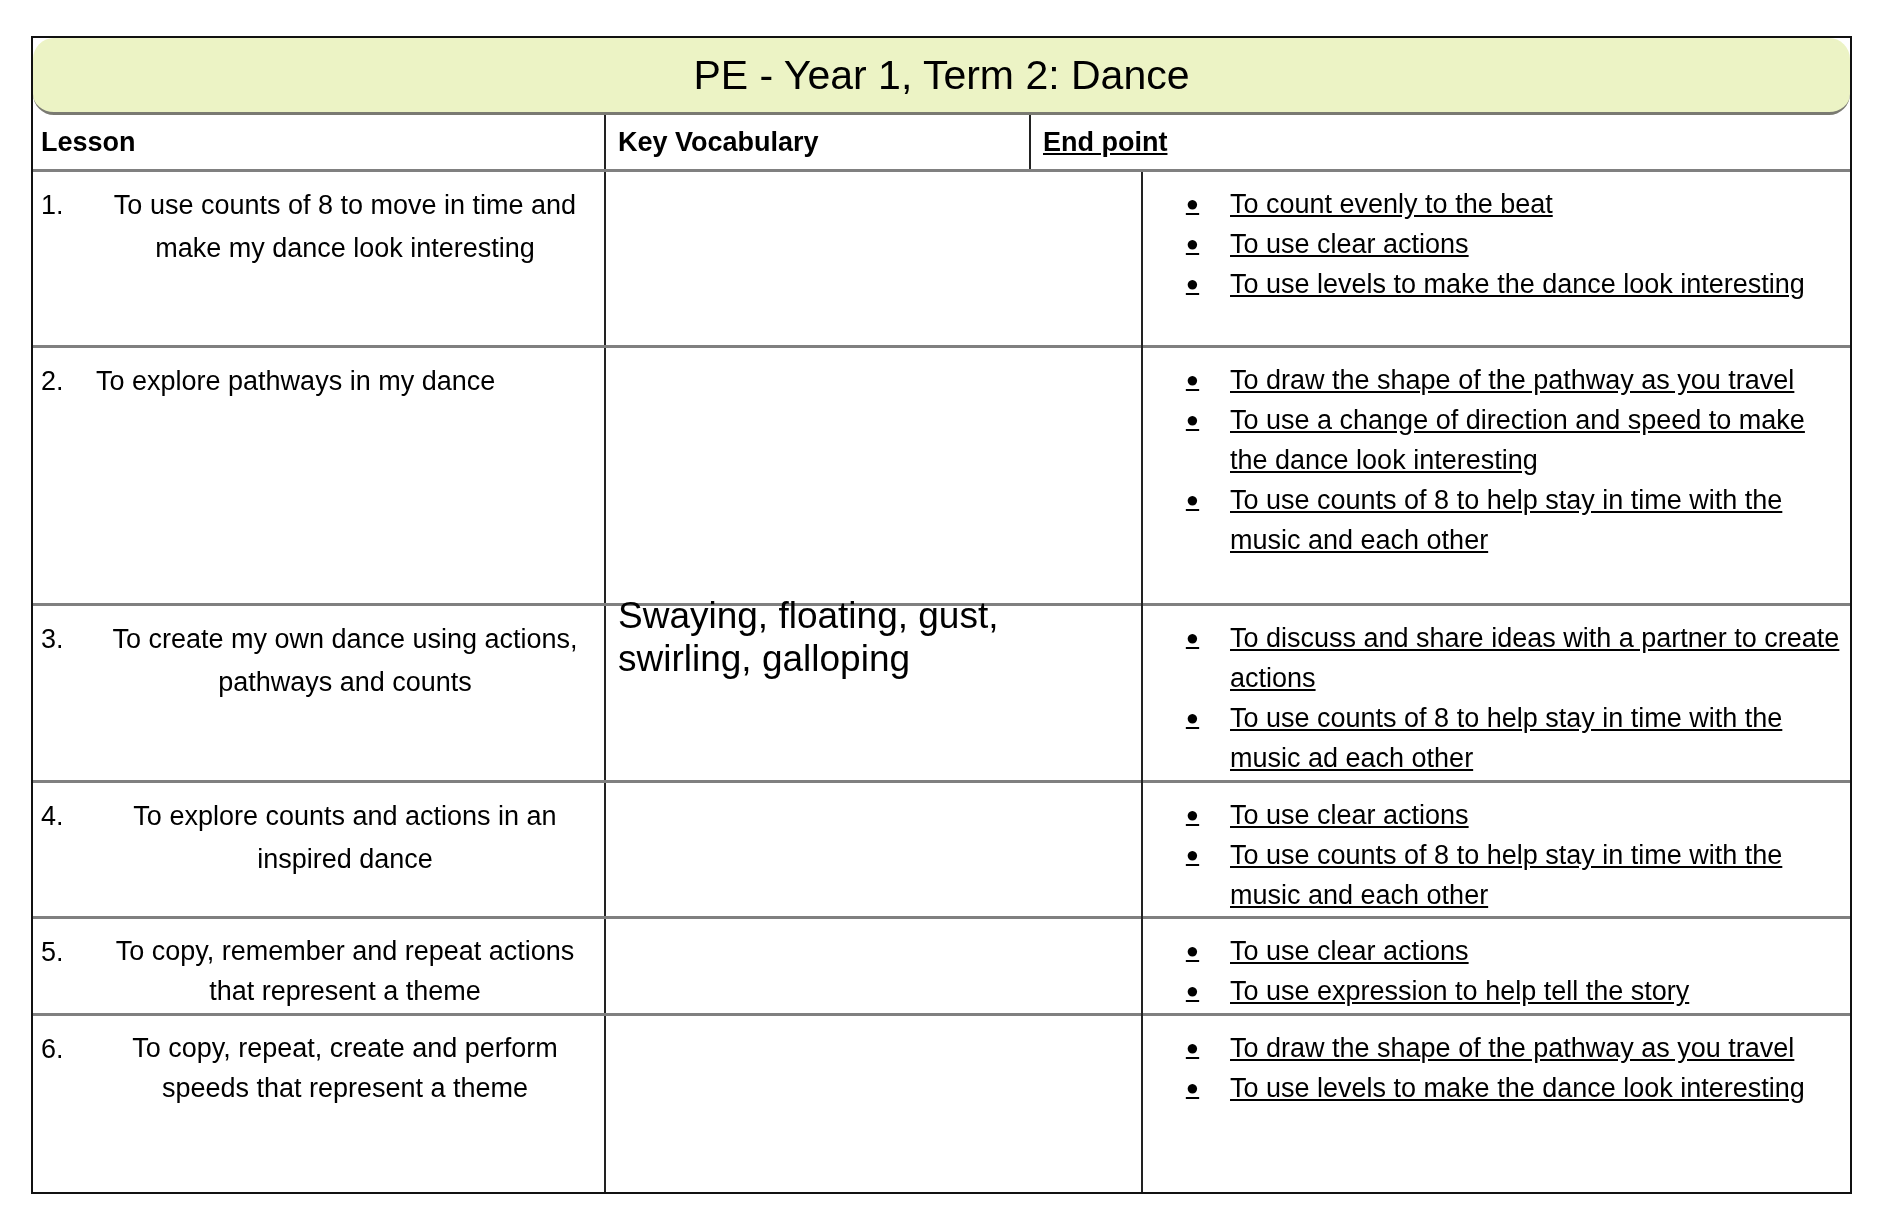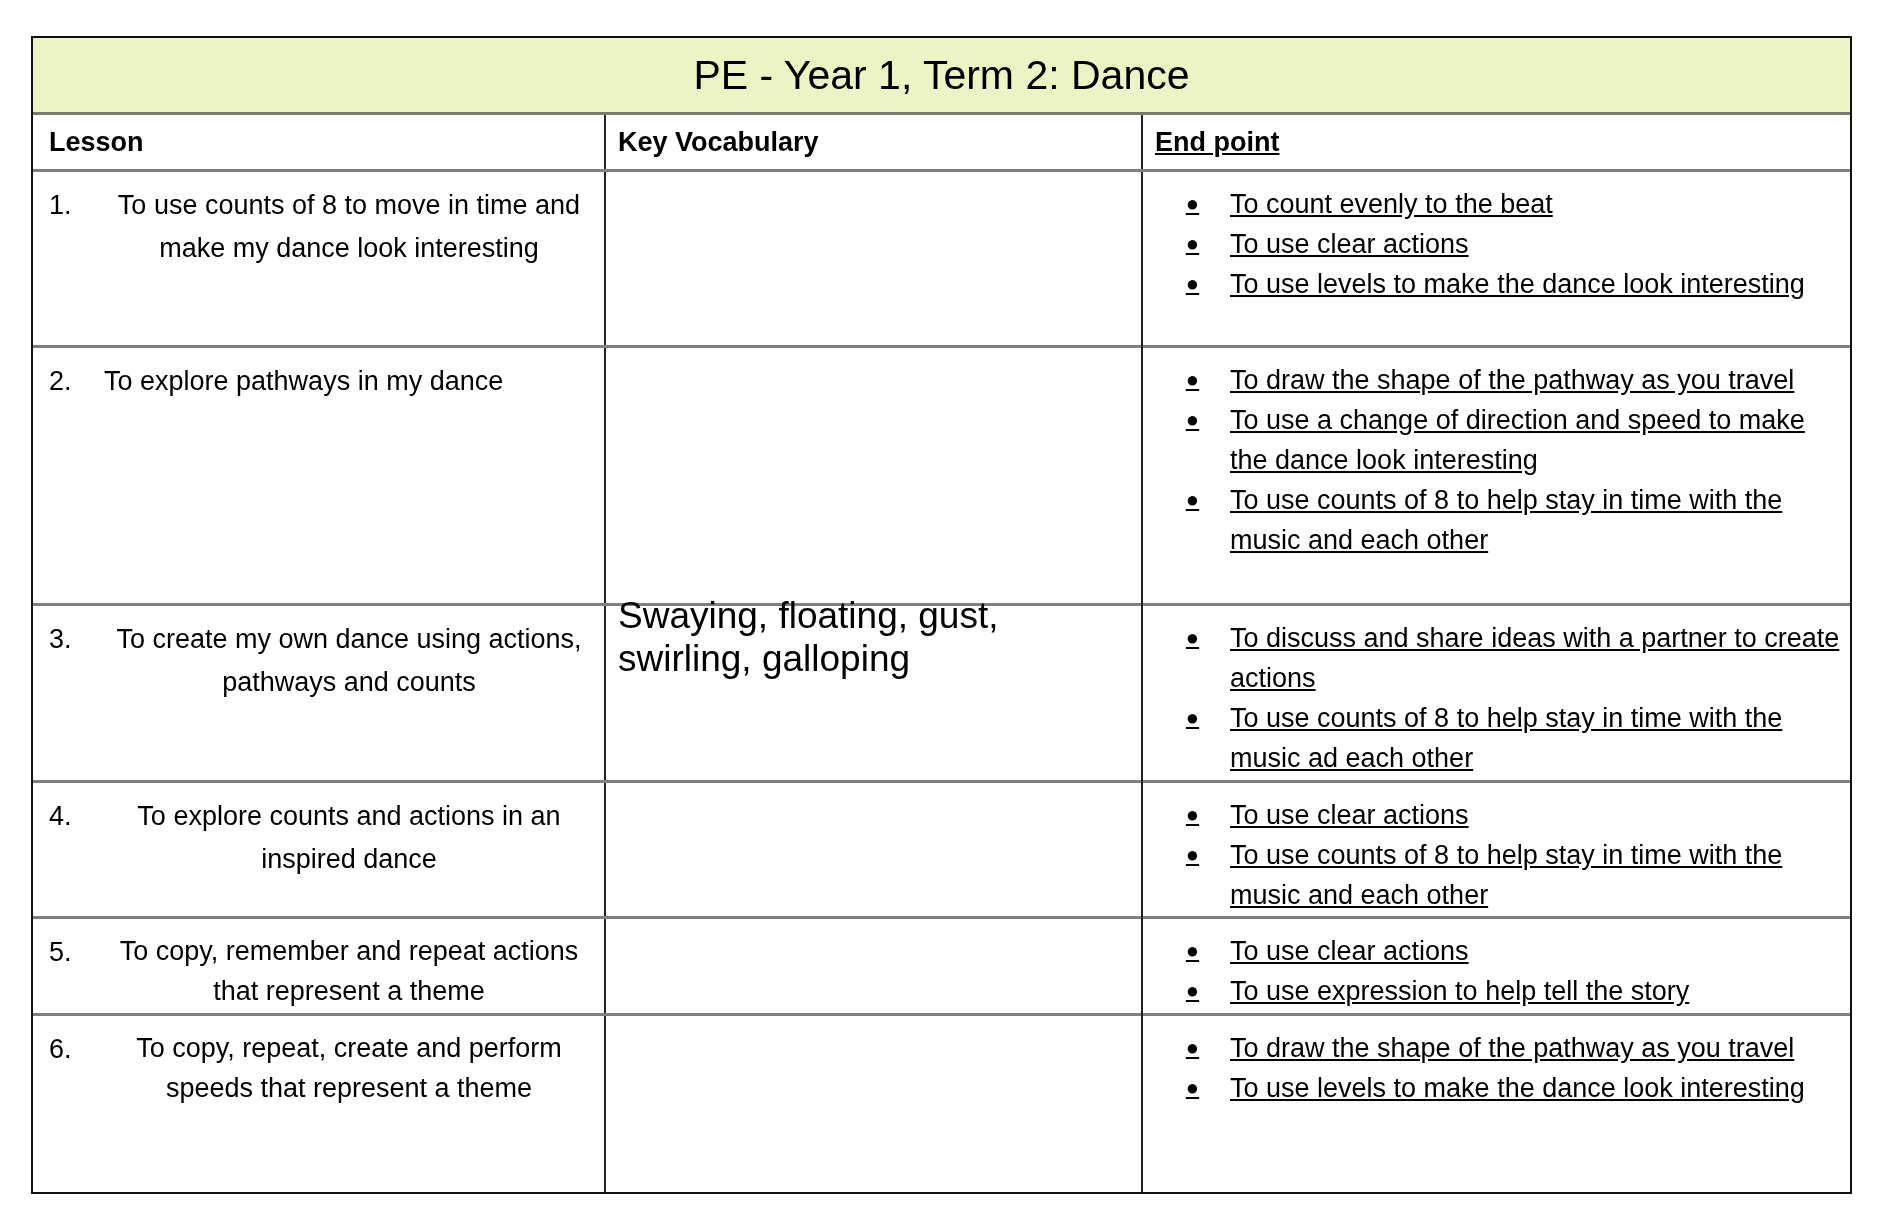--- a/index.html
+++ b/index.html
@@ -1,24 +1,24 @@
 <!DOCTYPE html>
 <html><head>
 <meta charset="utf-8">
 <style>
   html, body { margin:0; padding:0; background:#ffffff; }
   body { width:1893px; height:1215px; position:relative; overflow:hidden;
          font-family:"Liberation Sans", sans-serif; color:#000; }
   .tbl { position:absolute; left:31px; top:36px; width:1821px; border:2px solid #111; box-sizing:border-box; }
   .title { height:77px; background:#ecf3c5; border-bottom:3px solid #7a7a72; box-sizing:border-box;
-           display:flex; align-items:center; justify-content:center; font-size:41px; }
+           display:flex; align-items:center; justify-content:center; font-size:41px;border-radius:21px; }
   .row { display:flex; border-bottom:3px solid #808080; box-sizing:border-box; }
   .row:last-child { border-bottom:none; }
-  .c1 { width:573px; box-sizing:border-box; border-right:2px solid #222; padding:12px 10px 0 16px; }
-  .c2 { width:537px; box-sizing:border-box; border-right:2px solid #222; padding:12px 10px 0 12px; }
+  .c1 { width:573px; box-sizing:border-box; border-right:2px solid #222; padding:12px 10px 0 8px; }
+  .c2 { width:425px; box-sizing:border-box; border-right:2px solid #222; padding:12px 10px 0 12px; }
   .c3 { flex:1; box-sizing:border-box; padding:12px 10px 0 12px;text-decoration:underline; }
   .hdr { height:57px; font-weight:bold; font-size:27px; }
   .hdr > div { padding-top:12px; }
   .body { position:relative; }
   .lrow { display:flex; box-sizing:border-box; }
   .num { width:55px; flex:none; font-size:27px; line-height:43px; }
   .ltext { font-size:27px; line-height:43px;text-align:center; }
   ul { margin:0; padding:0; list-style:none; }
   li { display:flex; font-size:27px; line-height:40px; }
   .bullet { width:75px; flex:none; text-align:center; font-size:22px; }

